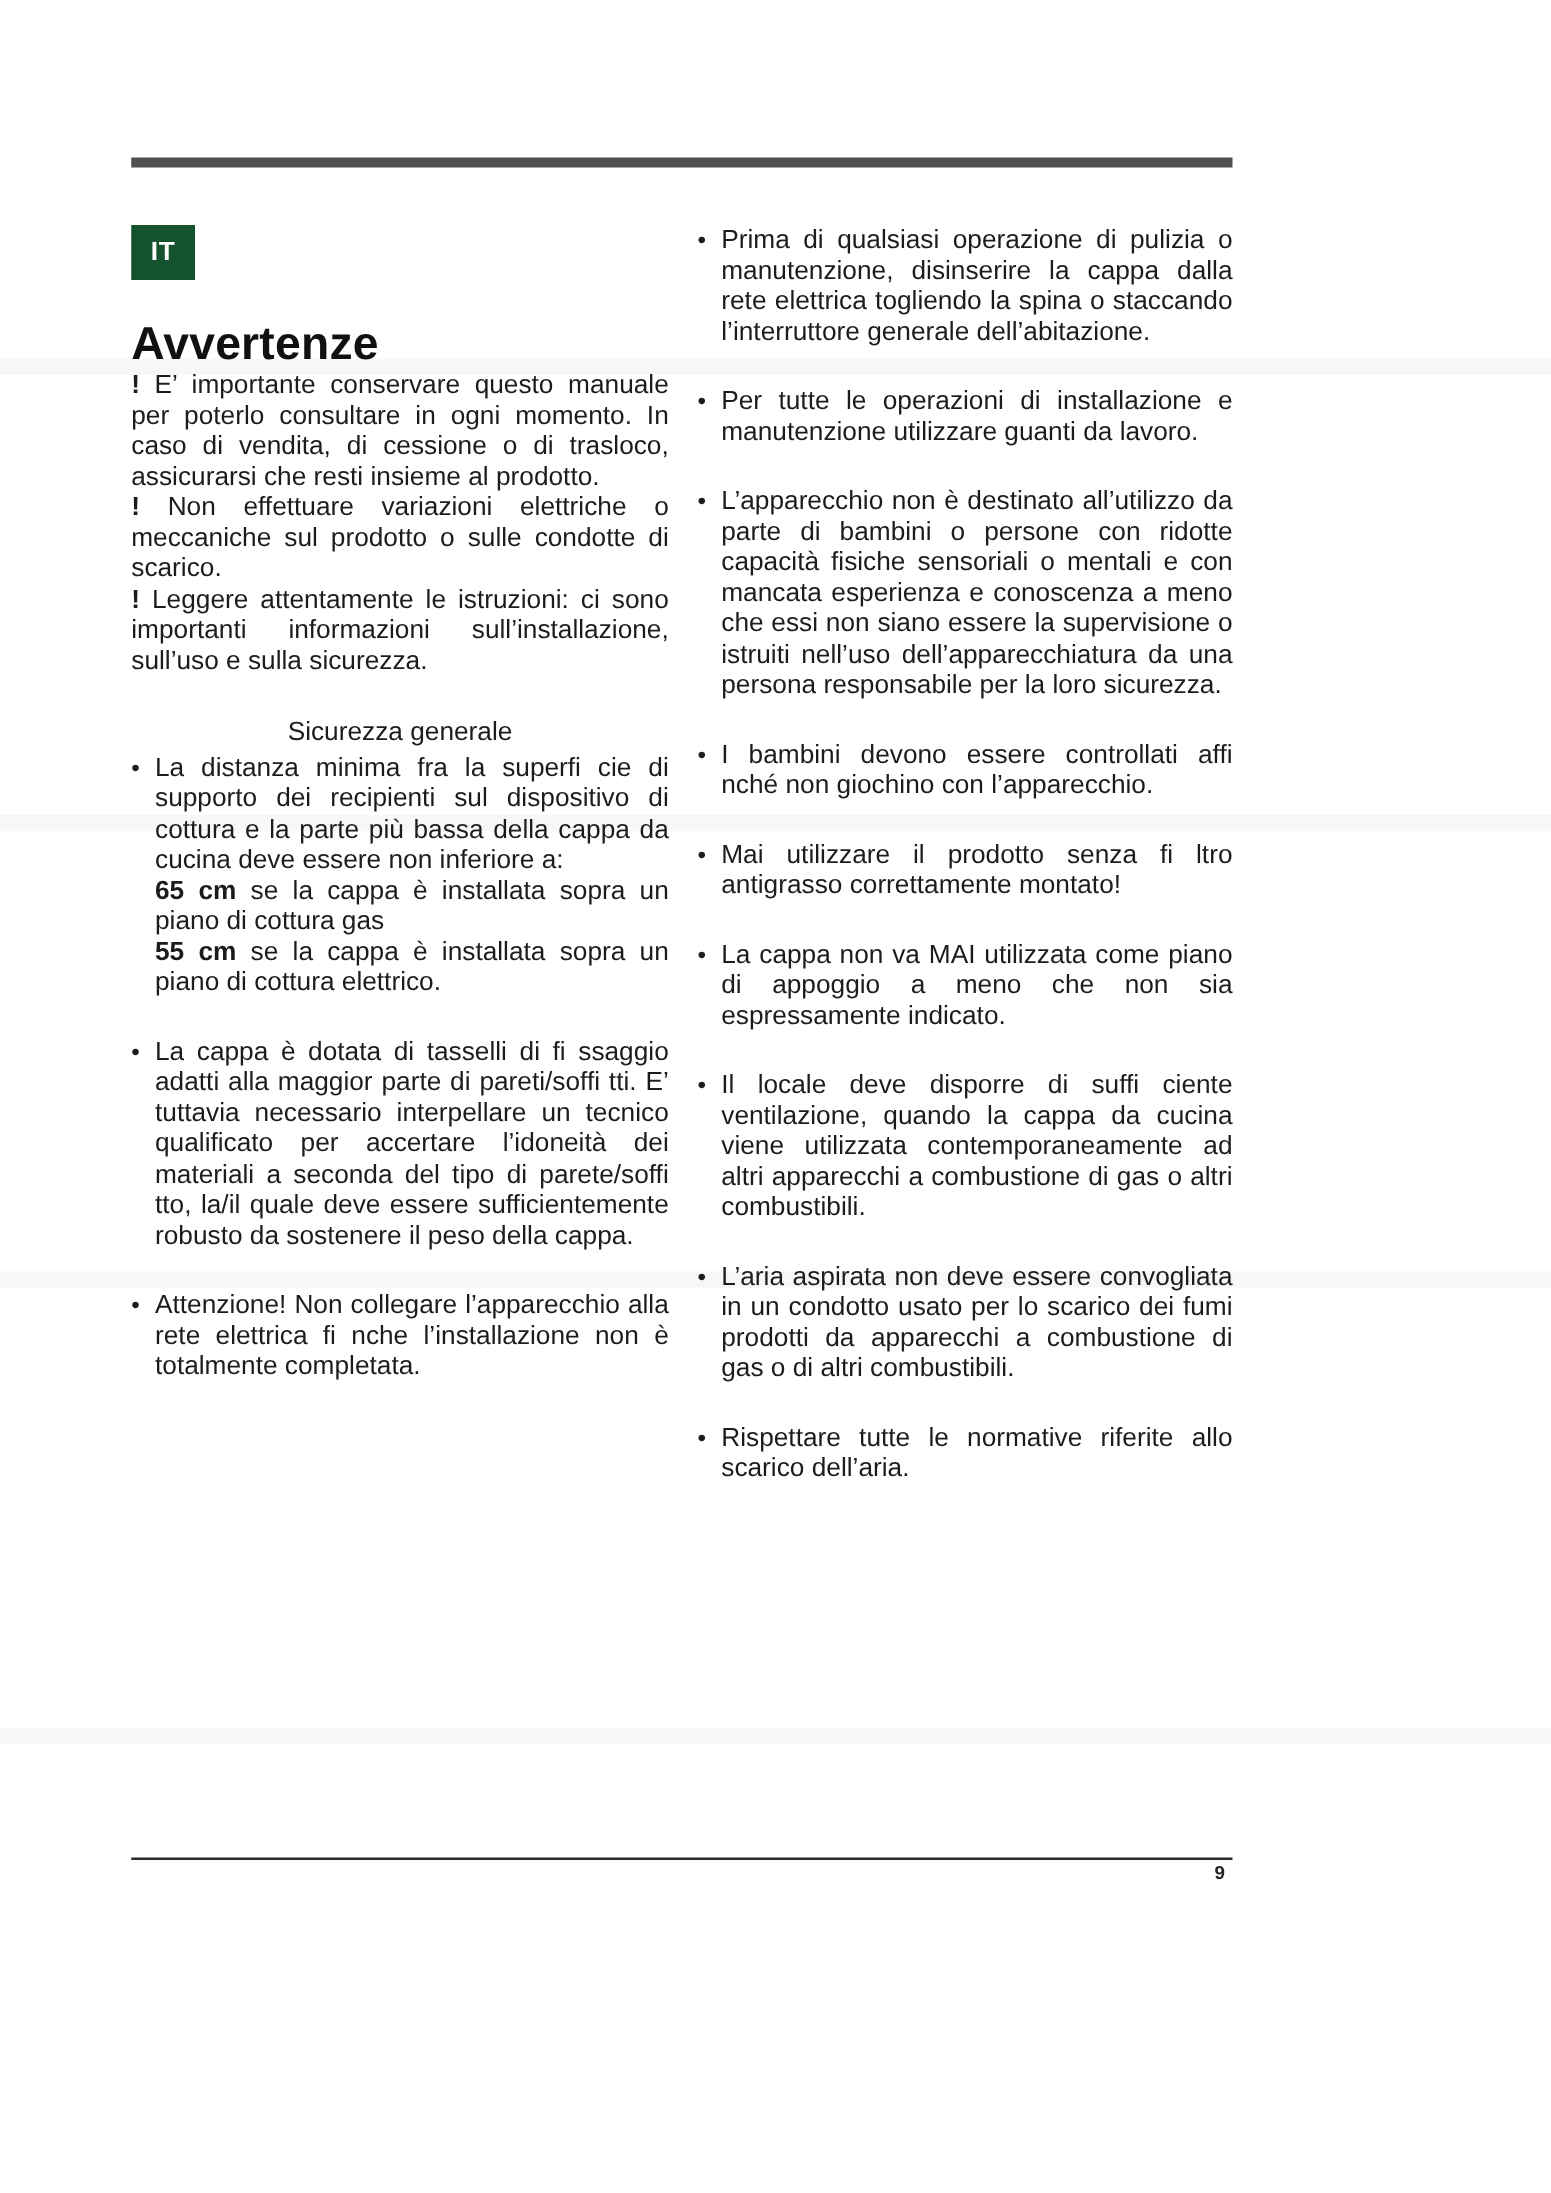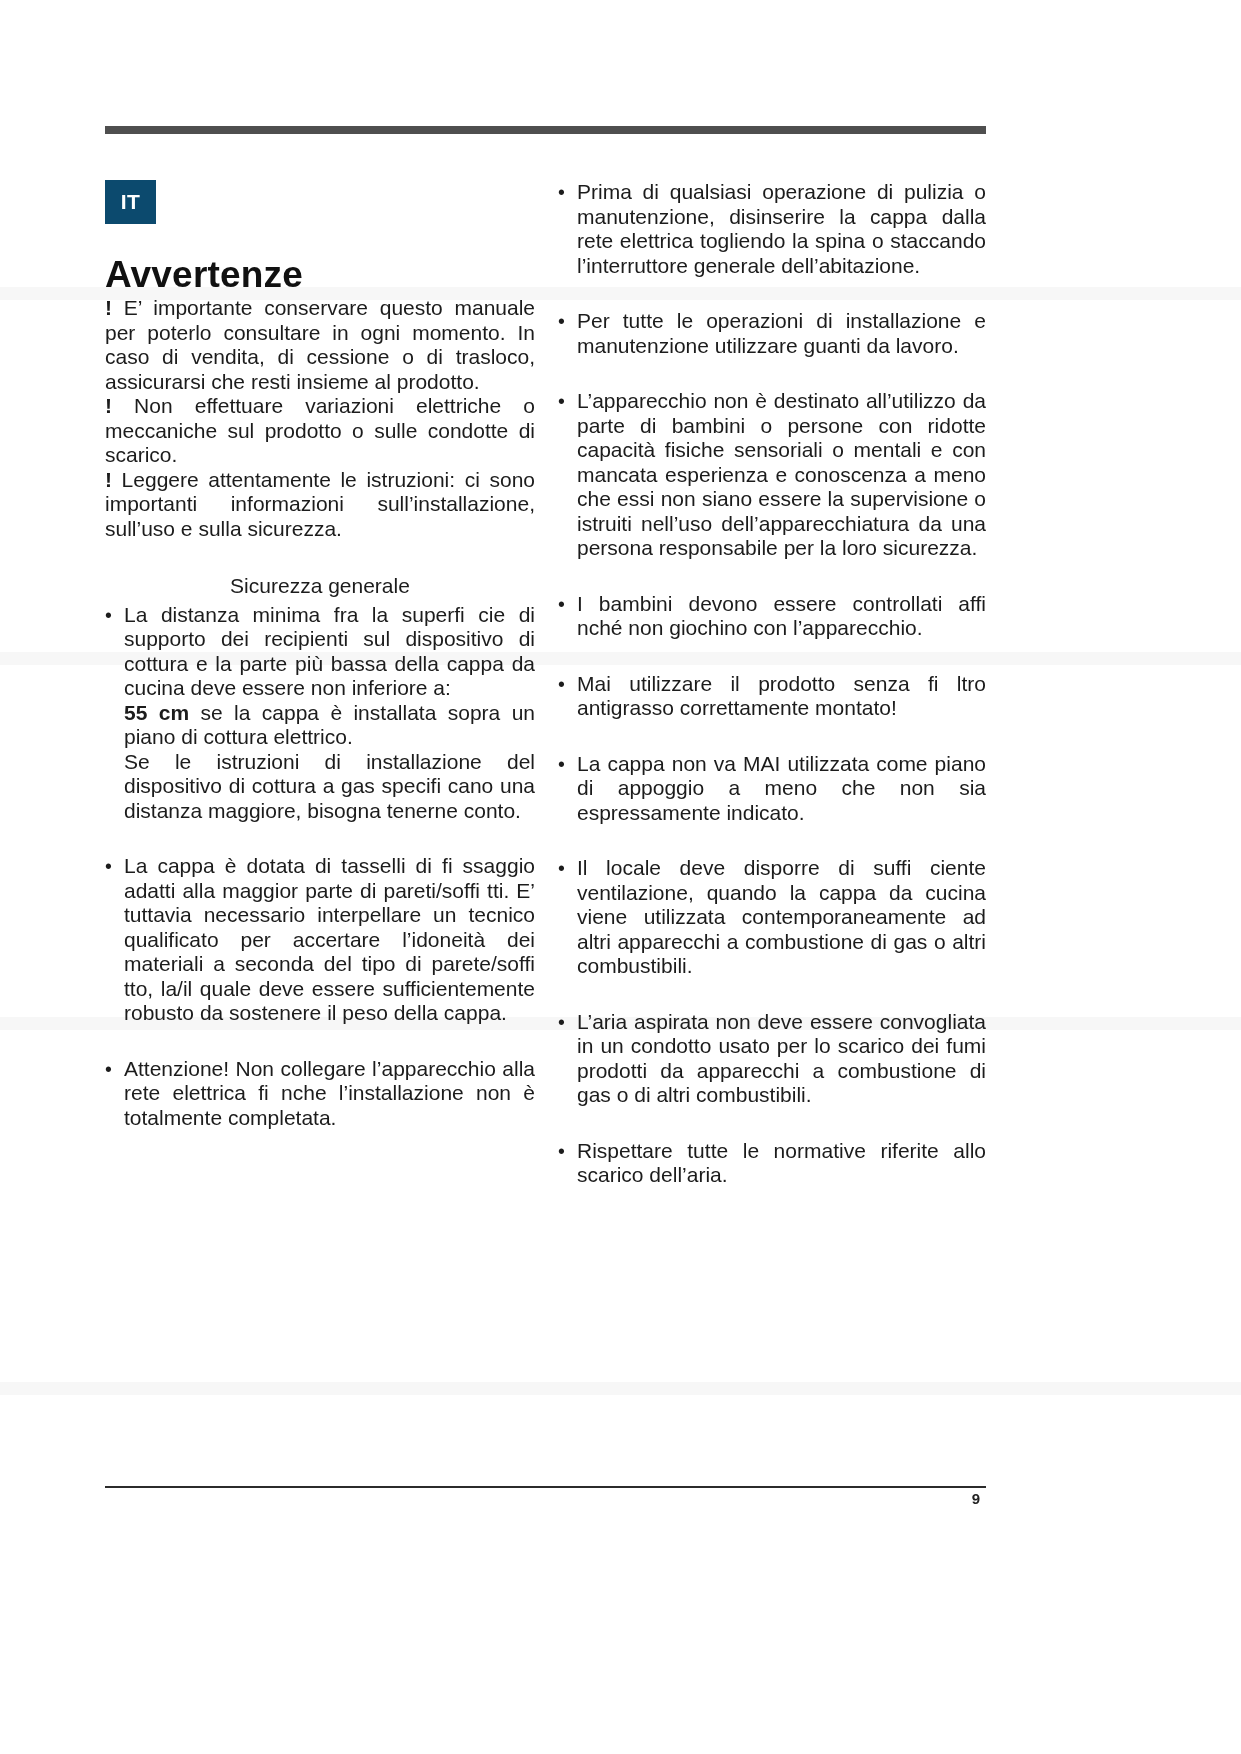--- a/index.html
+++ b/index.html
@@ -37,21 +37,21 @@
     width: 881px;
     display: flex;
     gap: 23px;
   }
   .col { flex: 0 0 auto; }
   .col-left { width: 430px; }
   .col-right { width: 428px; }
   .lang-badge {
     width: 51px;
     height: 44px;
-    background: #0c4a6e;
+    background: #14532d;
     color: #ffffff;
     font-size: 21px;
     font-weight: 700;
     display: flex;
     align-items: center;
     justify-content: center;
     letter-spacing: 0.5px;
   }
   .doc-title {
     font-size: 37px;
@@ -118,22 +118,22 @@
       <h1 class="doc-title">Avvertenze</h1>
       <div id="left-blocks">
           <p class="para block"><span class="b">! </span><span>E’ importante conservare questo manuale per poterlo consultare in ogni momento. In caso di vendita, di cessione o di trasloco, assicurarsi che resti insieme al prodotto.</span></p>
           <p class="para block"><span class="b">! </span><span>Non effettuare variazioni elettriche o meccaniche sul prodotto o sulle condotte di scarico.</span></p>
           <p class="para block"><span class="b">! </span><span>Leggere attentamente le istruzioni: ci sono importanti informazioni sull’installazione, sull’uso e sulla sicurezza.</span></p>
           <div class="sec-heading block">Sicurezza generale</div>
           <div class="bullet-item block">
             <span class="bullet-marker">•</span>
             <div class="bullet-body">
               <div class="bullet-line"><span>La distanza minima fra la superfi cie di supporto dei recipienti sul dispositivo di cottura e la parte più bassa della cappa da cucina deve essere non inferiore a:</span></div>
+              <div class="bullet-line"><span class="b">65 cm</span><span> se la cappa è installata sopra un piano di cottura gas</span></div>
               <div class="bullet-line"><span class="b">55 cm</span><span> se la cappa è installata sopra un piano di cottura elettrico.</span></div>
-              <div class="bullet-line"><span>Se le istruzioni di installazione del dispositivo di cottura a gas specifi cano una distanza maggiore, bisogna tenerne conto.</span></div>
             </div>
           </div>
           <div class="bullet-item block">
             <span class="bullet-marker">•</span>
             <div class="bullet-body">
               <div class="bullet-line"><span>La cappa è dotata di tasselli di fi ssaggio adatti alla maggior parte di pareti/soffi tti. E’ tuttavia necessario interpellare un tecnico qualificato per accertare l’idoneità dei materiali a seconda del tipo di parete/soffi tto, la/il quale deve essere sufficientemente robusto da sostenere il peso della cappa.</span></div>
             </div>
           </div>
           <div class="bullet-item block">
             <span class="bullet-marker">•</span>

